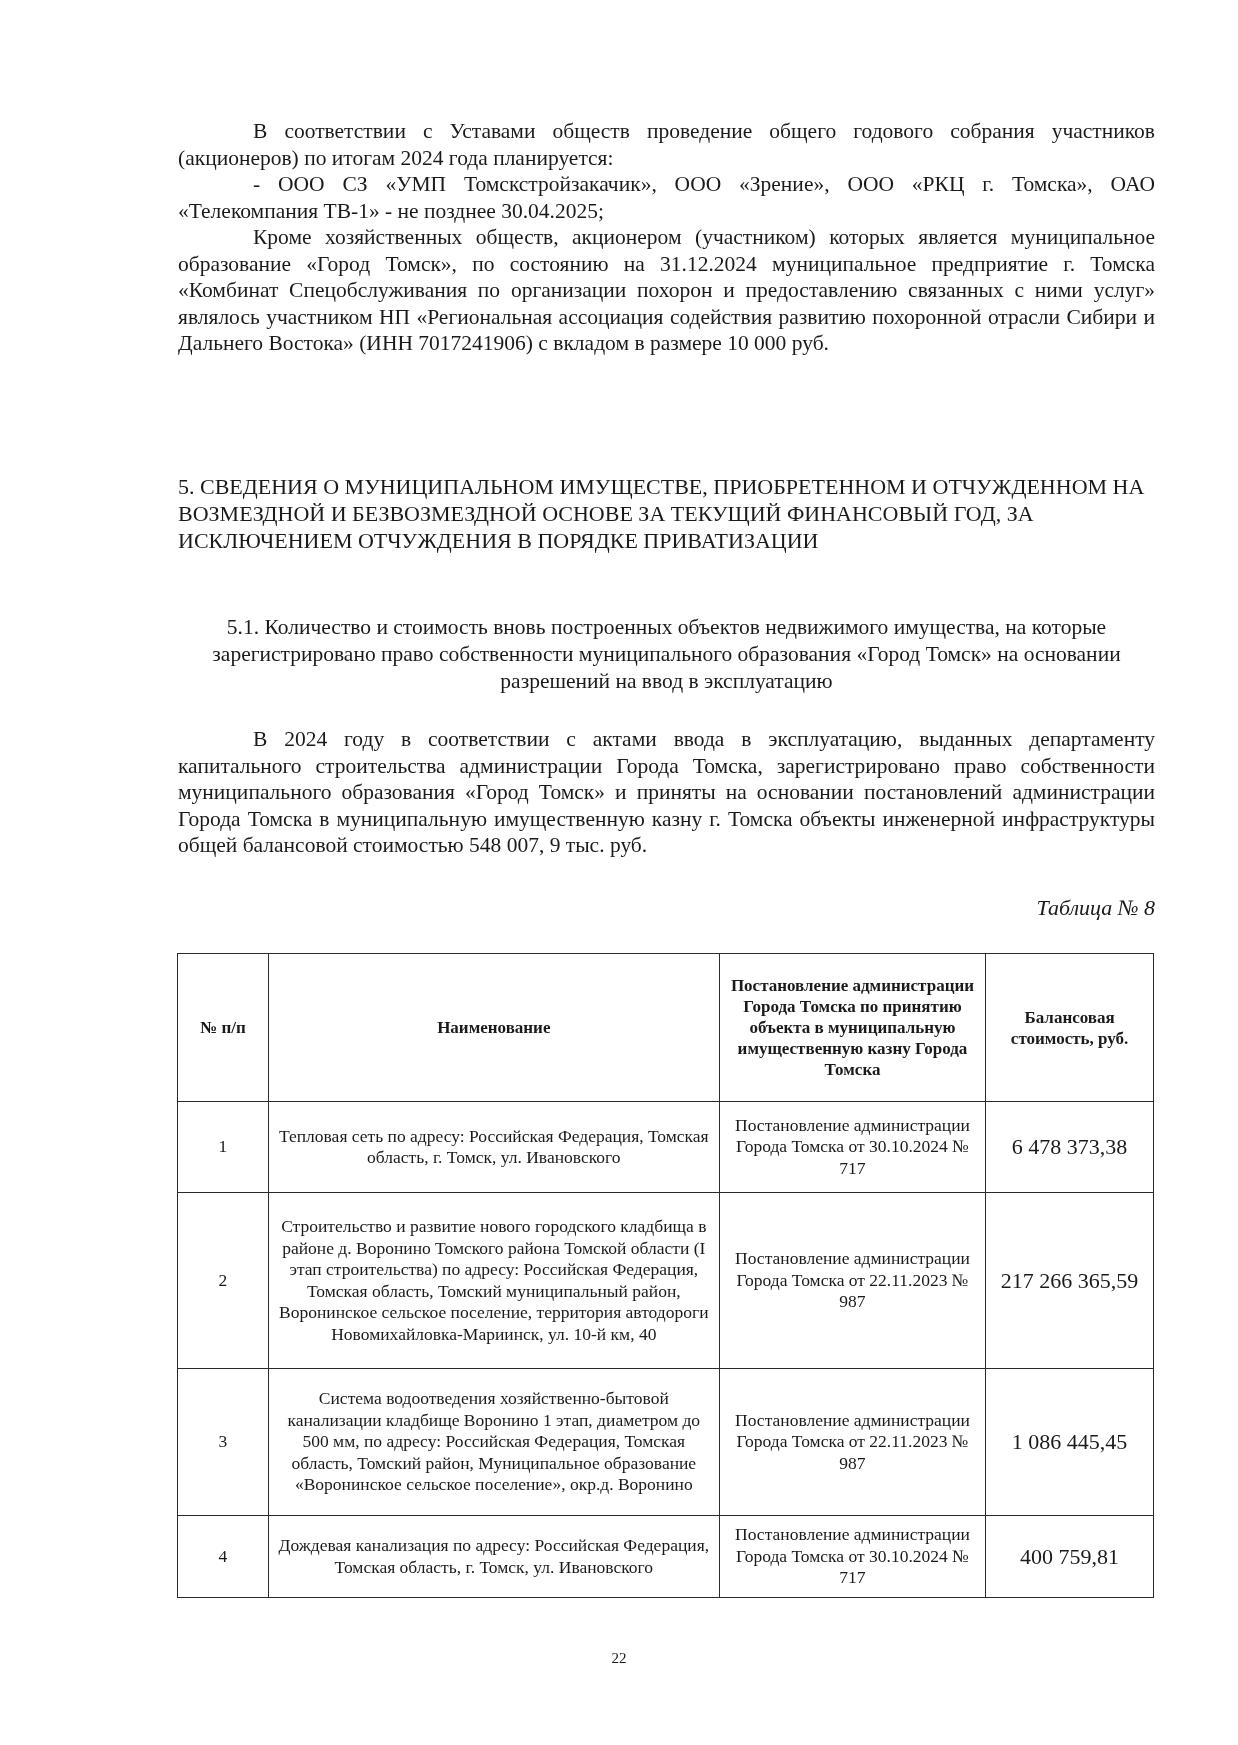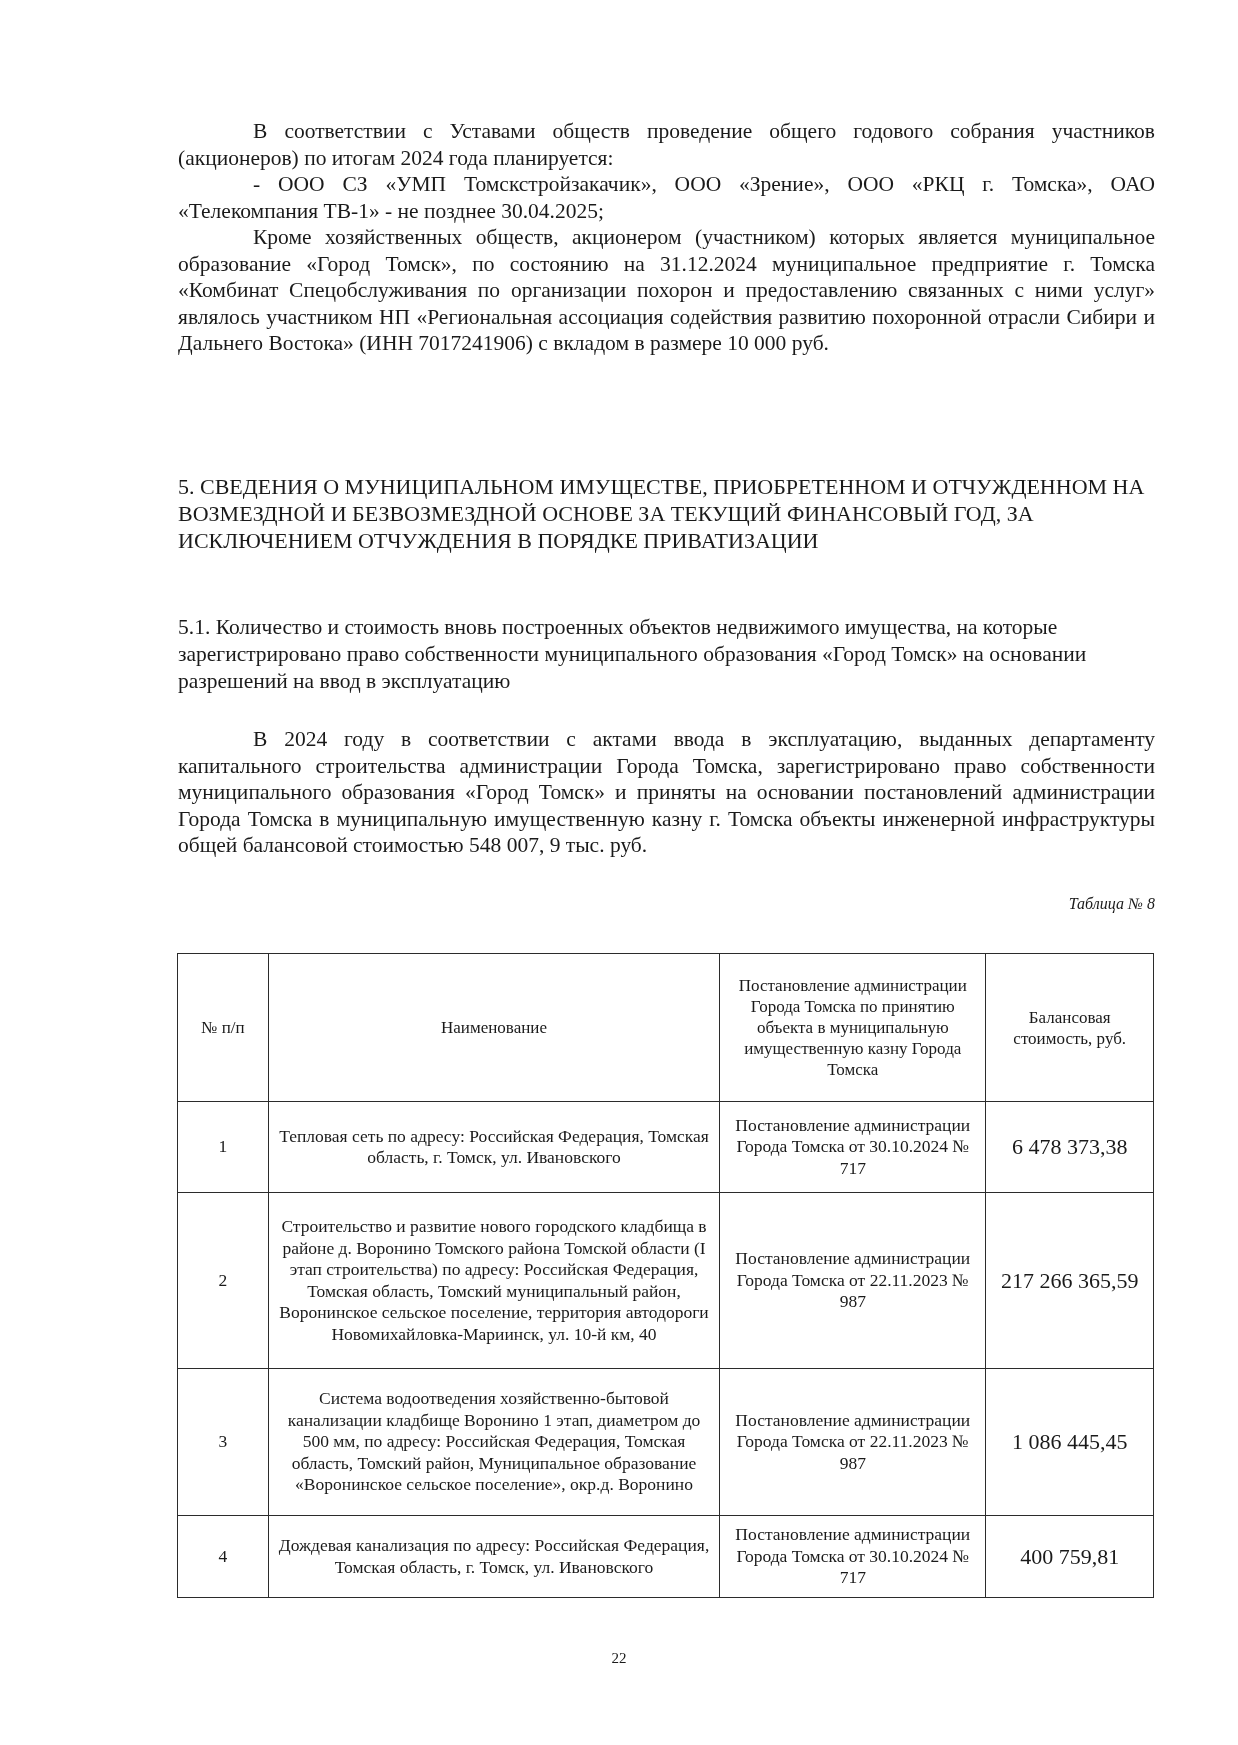--- a/index.html
+++ b/index.html
@@ -15,36 +15,36 @@
   }
   .text-block p { margin: 0; }
   .indent { text-indent: 75px; }
   #intro { top: 118px; }
   #section-heading {
     position: absolute; left: 178px; width: 977px; top: 473px;
     text-align: left; font-size: 22px; line-height: 27px;
   }
   #subsection-heading {
     position: absolute; left: 178px; width: 977px; top: 614px;
-    font-size: 21.5px; line-height: 27px;
+    text-align: center; font-size: 21.5px; line-height: 27px;
   }
   #body-para { top: 726px; }
   #table-caption {
     position: absolute; right: 83px; top: 895px;
-    font-style: italic; font-size: 16px;
+    font-style: italic; font-size: 22px;
   }
   table.data-table {
     position: absolute; left: 177px; top: 953px; width: 977px;
     border-collapse: collapse; font-size: 17.5px; line-height: 21.5px;
   }
   .data-table th, .data-table td {
     border: 1.5px solid #2b2b2b; text-align: center; vertical-align: middle;
     padding: 2px 8px;
   }
-  .data-table th { font-weight: normal; font-size: 17px; line-height: 21px; height: 143px; }
+  .data-table th { font-weight: bold; font-size: 17px; line-height: 21px; height: 143px; }
   .col-num { width: 76px; }
   .col-name { width: 445px; }
   .col-decree { width: 254px; }
   .col-cost { width: 153px; font-size: 22px; }
   #page-number {
     position: absolute; left: 0; width: 1238px; top: 1650px;
     text-align: center; font-size: 15px; font-family: Liberation Serif, serif;
   }
 </style>
 </head>

